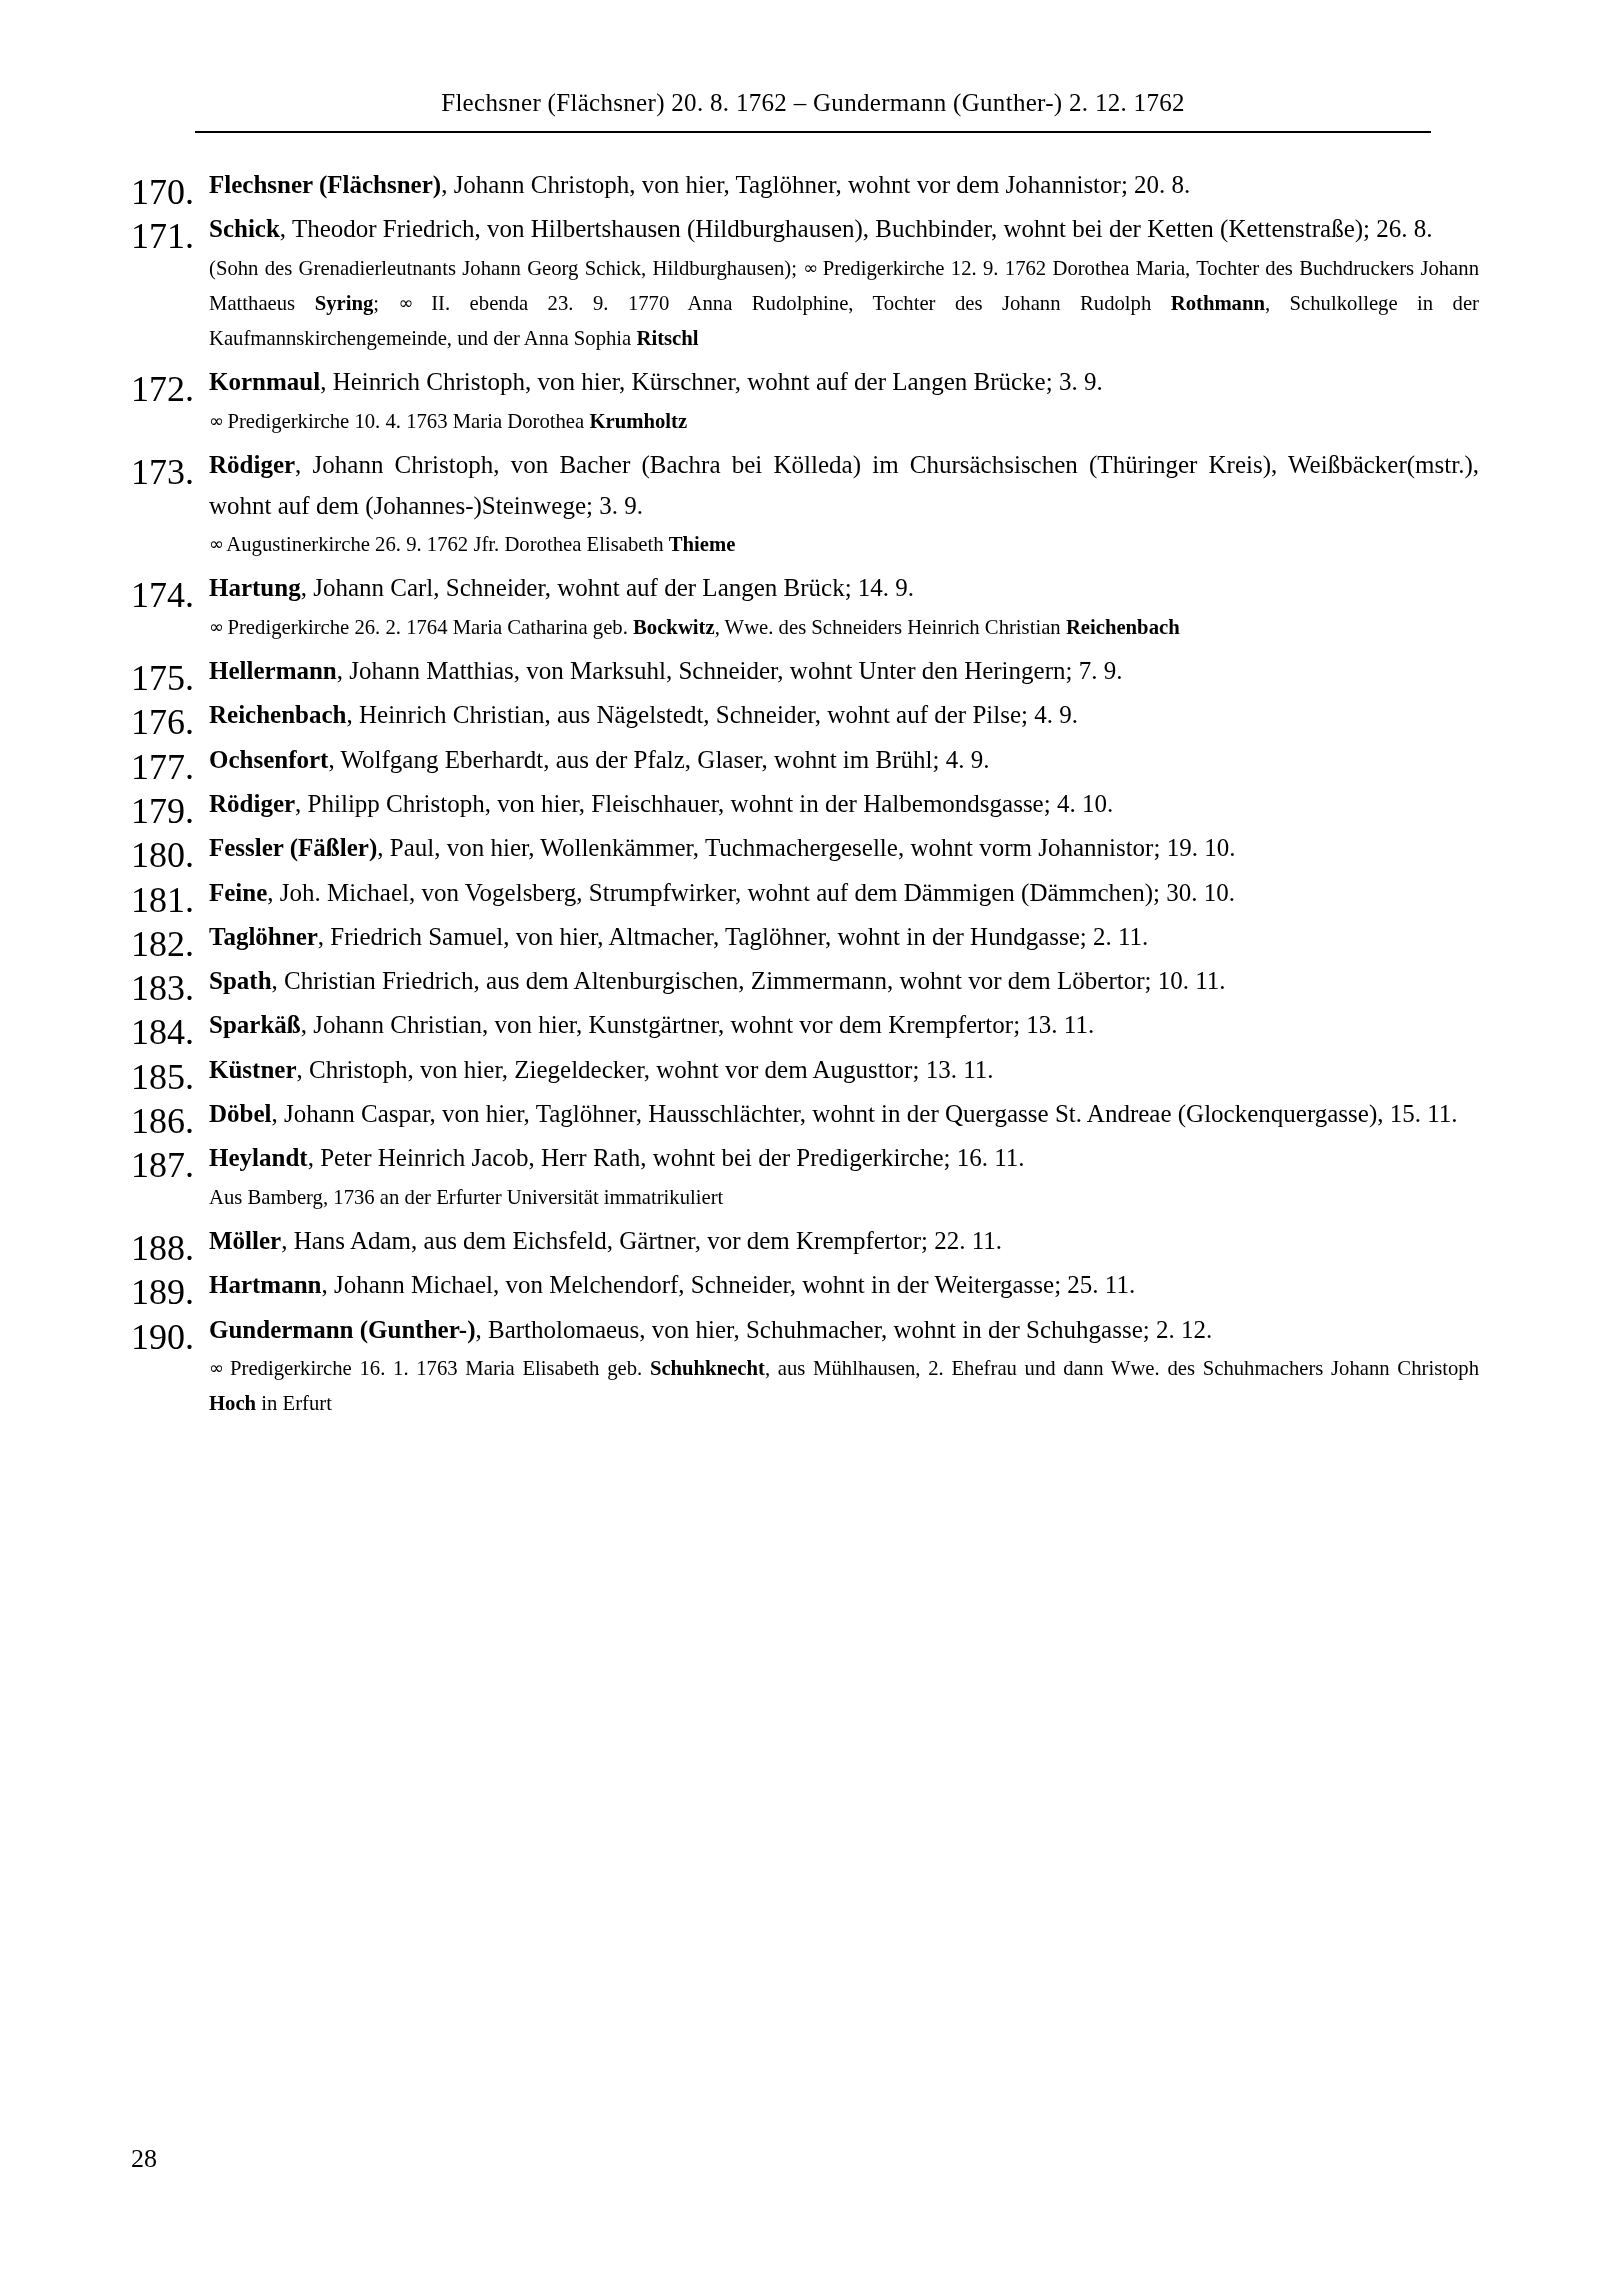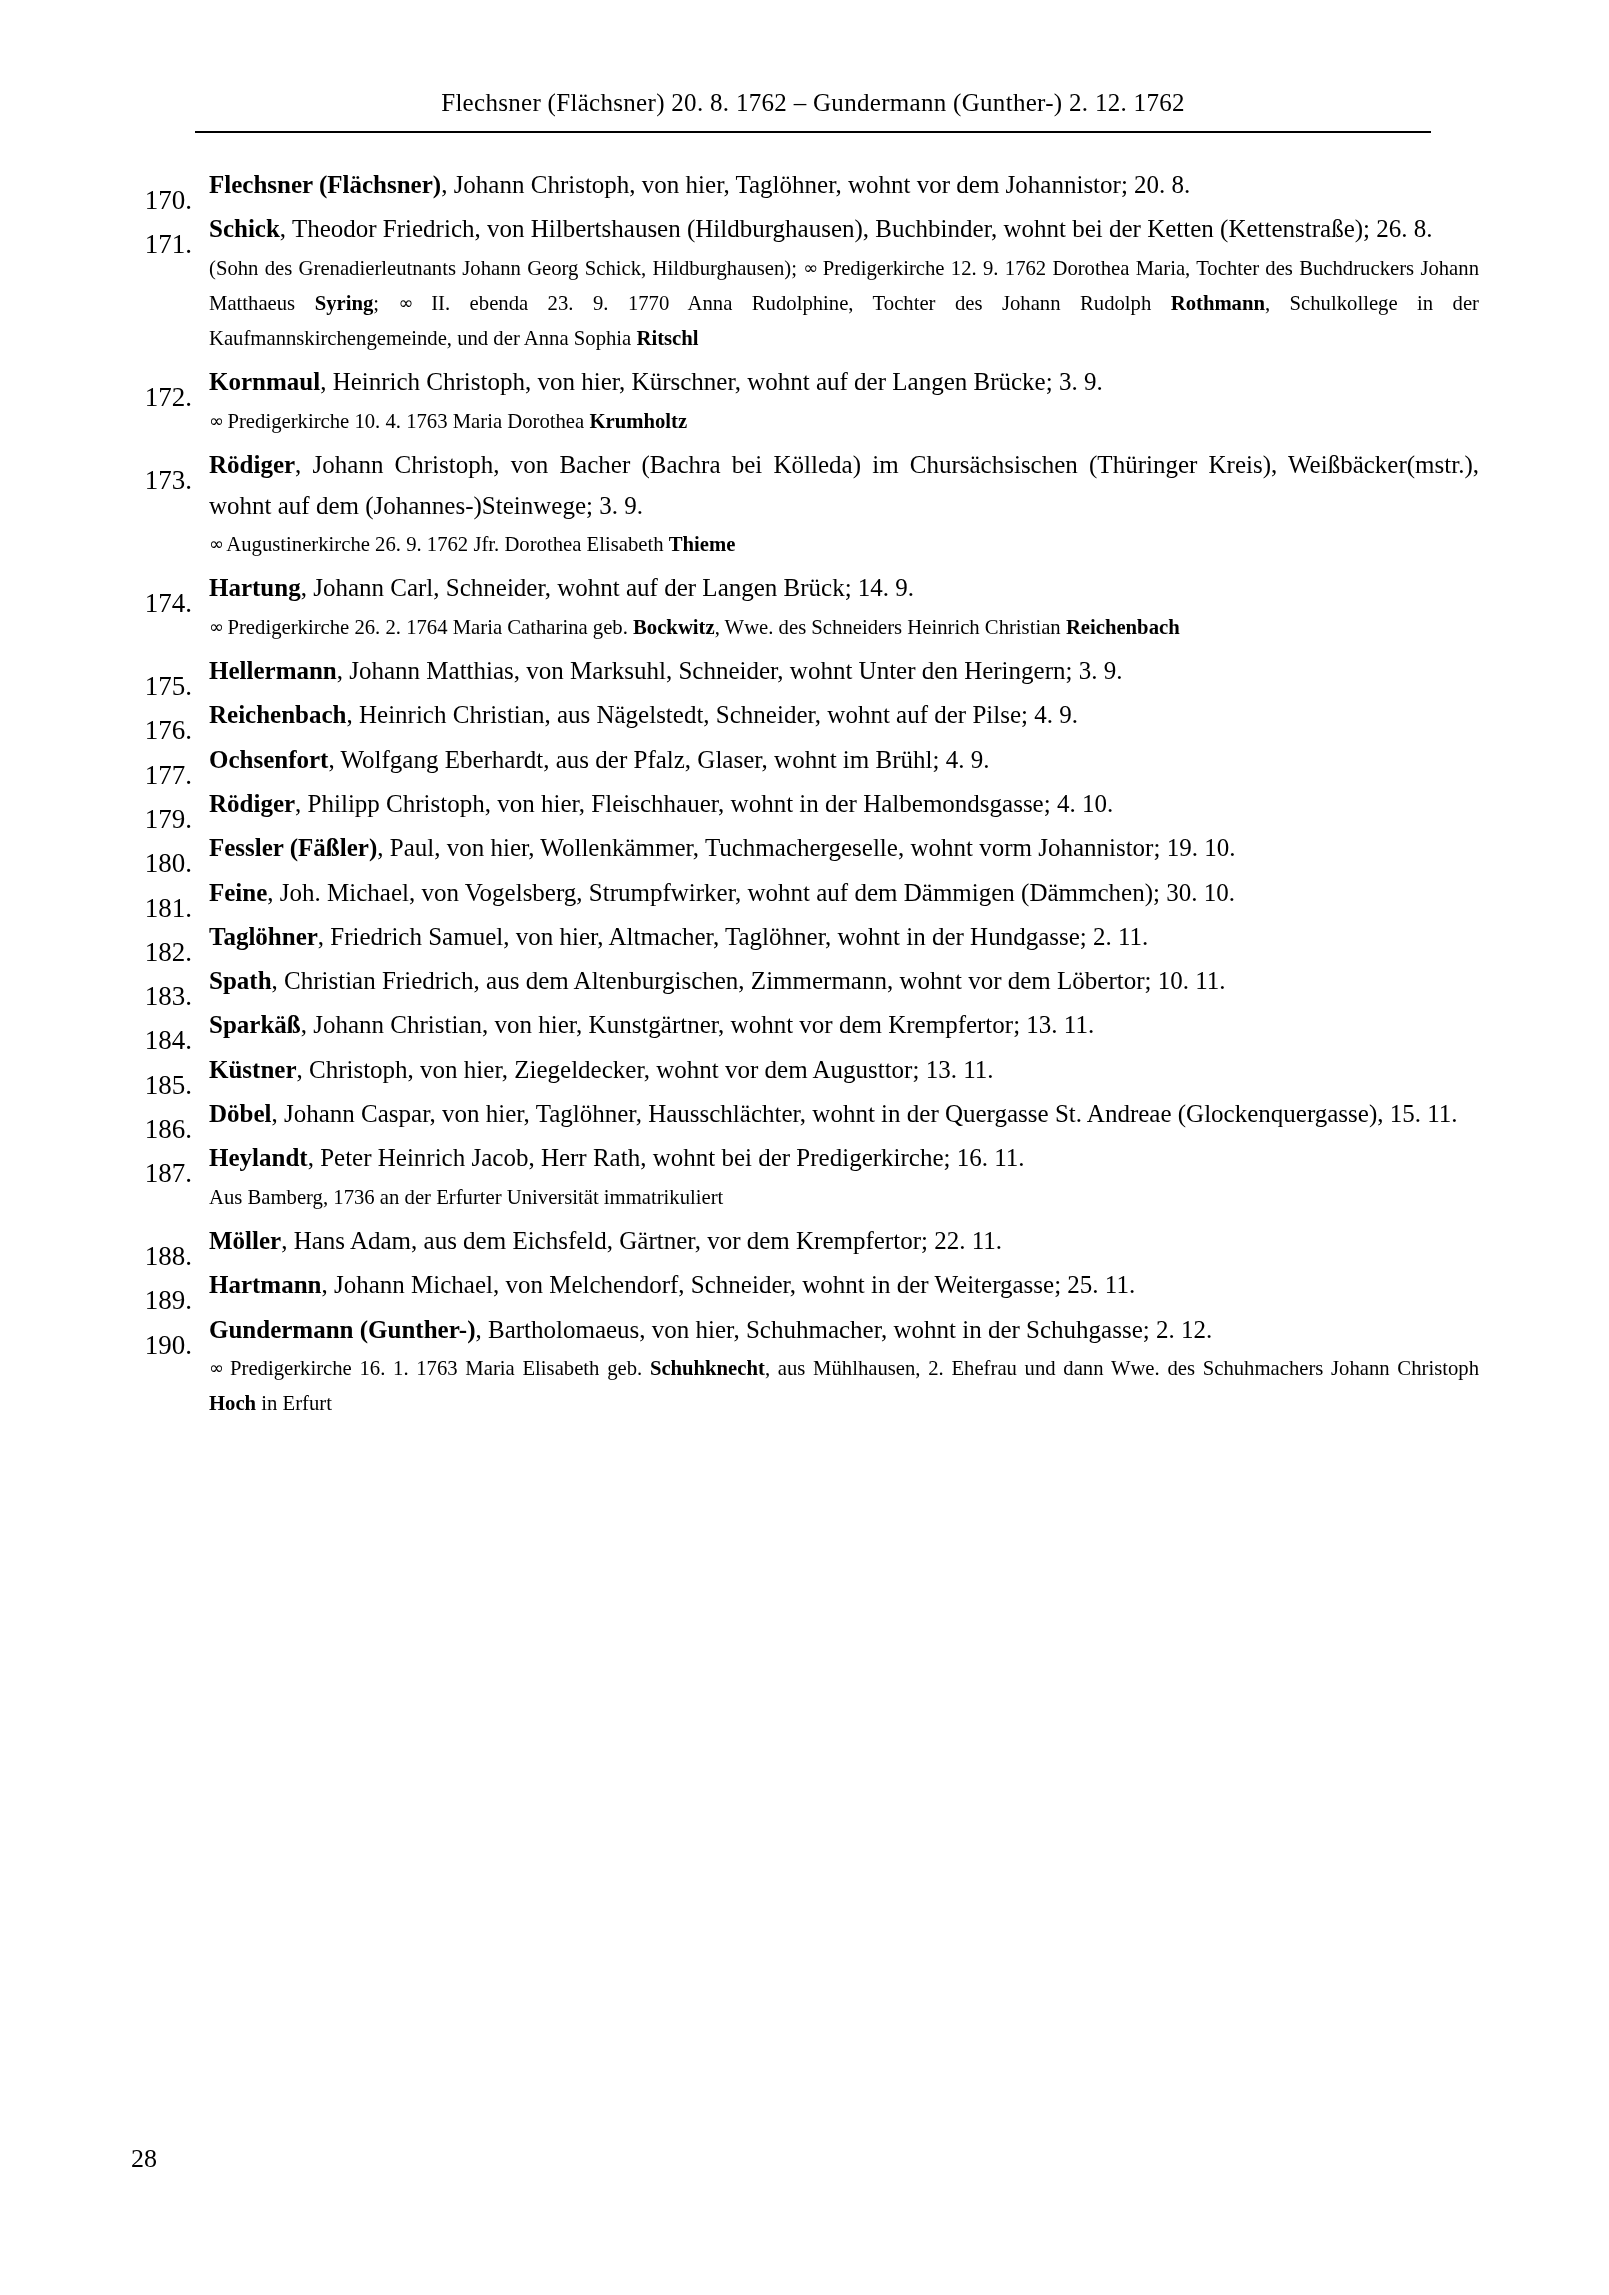--- a/index.html
+++ b/index.html
@@ -54,24 +54,24 @@
 
   
   .entry {
     position: relative;
     padding-left: 78px;       
     margin-bottom: 3.3px;
   }
   .entry-num {
     position: absolute;
     left: 0;
-    top: 16px;
+    top: 8px;
     width: 61px;
     text-align: right;
-    font-size: 27px;
+    font-size: 36px;
     line-height: 41px;
   }
   .entry-main {
     font-size: 25px;
     line-height: 41px;
     text-align: justify;
     text-justify: inter-word;
     hyphens: manual;
   }
   .entry-main b { font-weight: bold; }
@@ -131,21 +131,21 @@
         <div class="entry-main"><b>Rödiger</b><span>, Johann Christoph, von Bacher (Bachra bei Kölleda) im Chursächsischen (Thüringer Kreis), Weißbäcker(mstr.), wohnt auf dem (Johannes-)Steinwege; 3. 9.</span></div>
         <div class="entry-note"><span class="marriage">∞</span><span> Augustinerkirche 26. 9. 1762 Jfr. Dorothea Elisabeth </span><b>Thieme</b></div>
       </div>
       <div class="entry">
         <div class="entry-num">174.</div>
         <div class="entry-main"><b>Hartung</b><span>, Johann Carl, Schneider, wohnt auf der Langen Brück; 14. 9.</span></div>
         <div class="entry-note"><span class="marriage">∞</span><span> Predigerkirche 26. 2. 1764 Maria Catharina geb. </span><b>Bockwitz</b><span>, Wwe. des Schneiders Heinrich Christian </span><b>Reichenbach</b></div>
       </div>
       <div class="entry">
         <div class="entry-num">175.</div>
-        <div class="entry-main"><b>Hellermann</b><span>, Johann Matthias, von Marksuhl, Schneider, wohnt Unter den Heringern; 3. 9.</span></div>
+        <div class="entry-main"><b>Hellermann</b><span>, Johann Matthias, von Marksuhl, Schneider, wohnt Unter den Heringern; 7. 9.</span></div>
       </div>
       <div class="entry">
         <div class="entry-num">176.</div>
         <div class="entry-main"><b>Reichenbach</b><span>, Heinrich Christian, aus Nägelstedt, Schneider, wohnt auf der Pilse; 4. 9.</span></div>
       </div>
       <div class="entry">
         <div class="entry-num">177.</div>
         <div class="entry-main"><b>Ochsenfort</b><span>, Wolfgang Eberhardt, aus der Pfalz, Glaser, wohnt im Brühl; 4. 9.</span></div>
       </div>
       <div class="entry">

